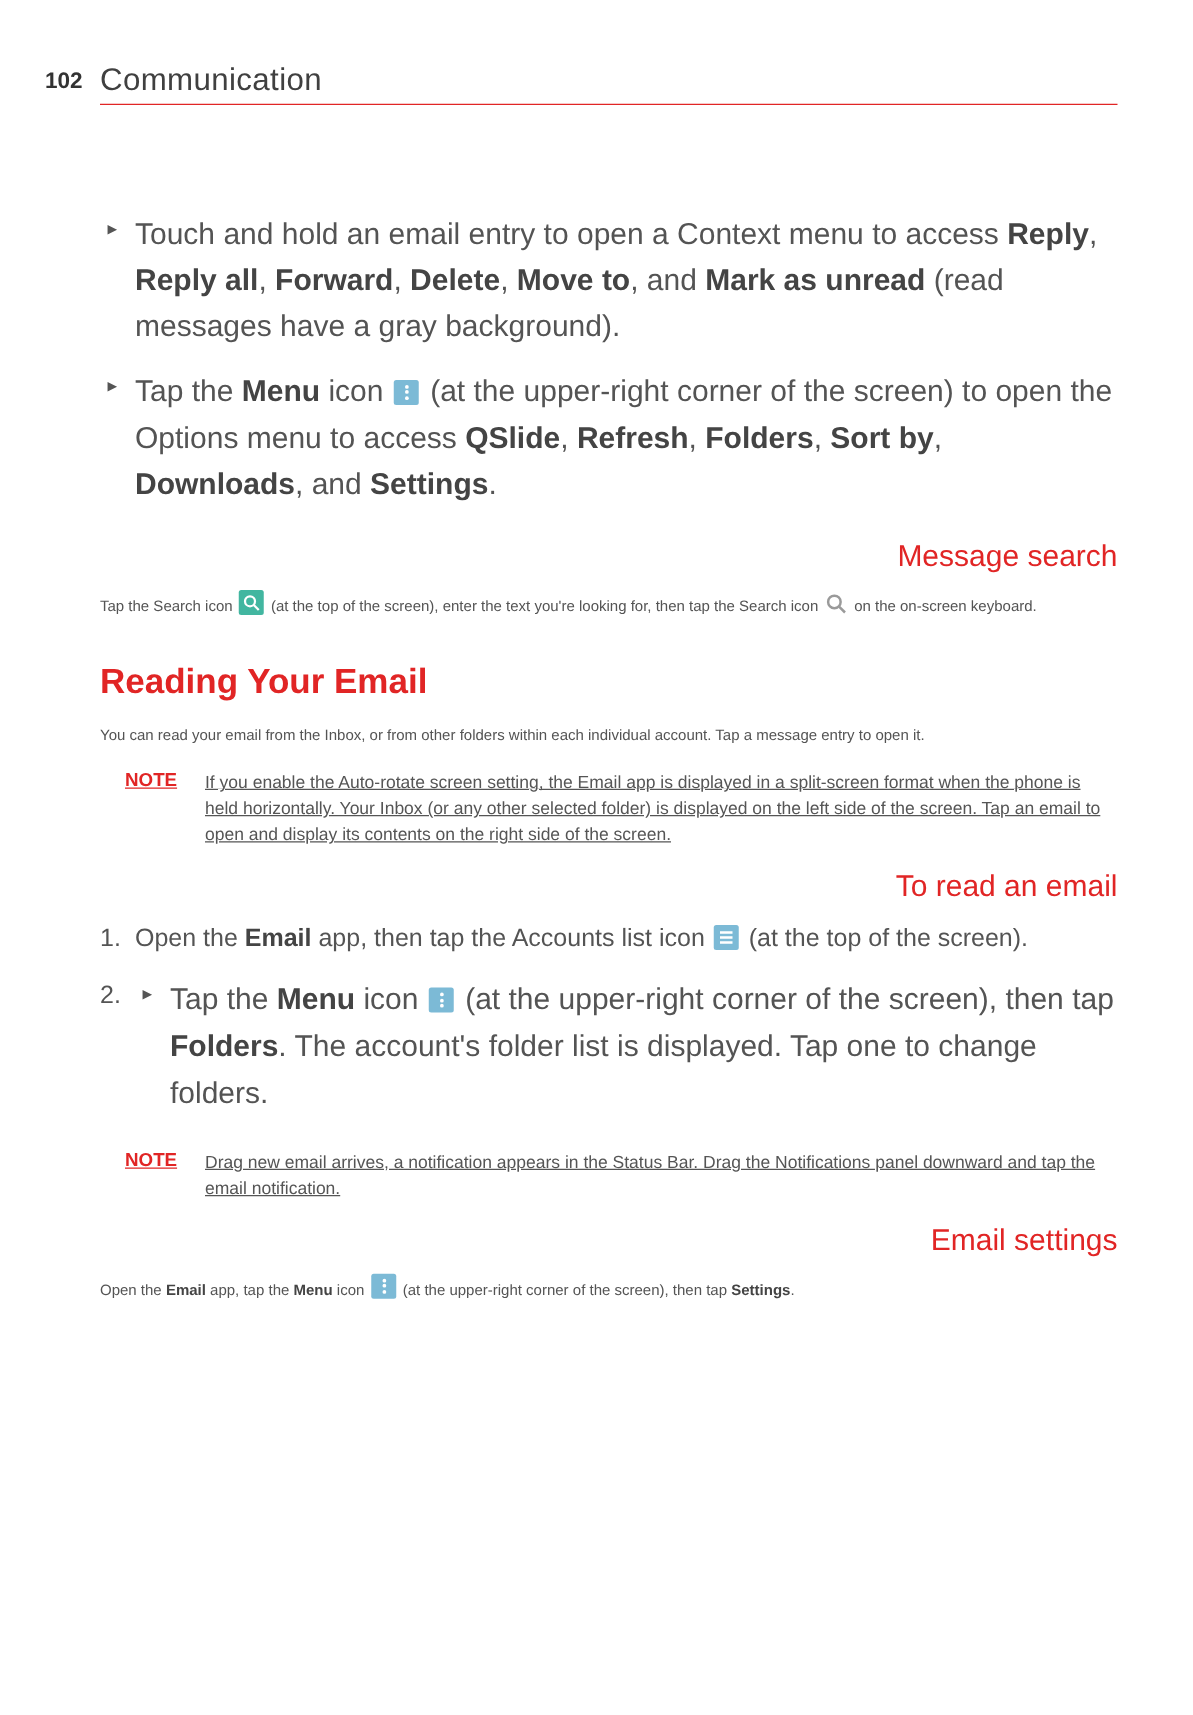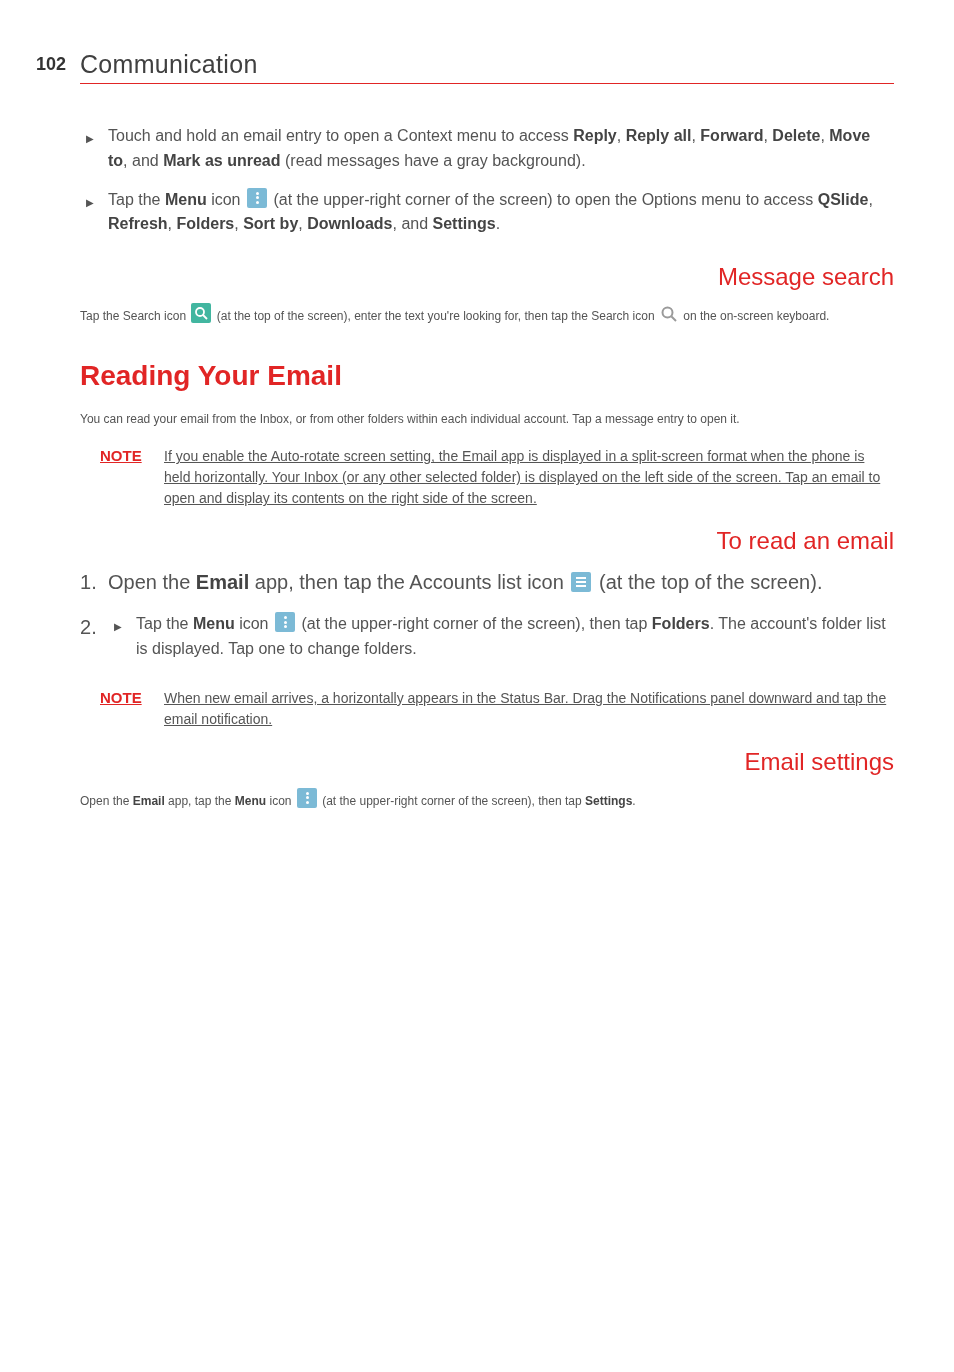--- a/index.html
+++ b/index.html
@@ -13,21 +13,21 @@
     color: #545454;
     font-weight: 300;
     padding: 50px 60px 40px 80px;
     box-sizing: border-box;
   }
   .page-header {
     display: flex;
     align-items: center;
     border-bottom: 1.5px solid #e12525;
     padding-bottom: 4px;
-    margin-bottom: 40px;
+    margin-bottom: 85px;
   }
   .page-number {
     font-size: 18px;
     font-weight: 600;
     color: #333;
     width: 44px;
     margin-left: -44px;
     text-align: left;
   }
   .chapter-title {
@@ -37,21 +37,21 @@
     letter-spacing: 0.3px;
   }
   ul.bullets {
     list-style: none;
     padding: 0;
     margin: 0 0 26px 0;
   }
   ul.bullets > li {
     position: relative;
     padding-left: 28px;
-    font-size: 16px;
+    font-size: 24px;
     line-height: 1.55;
     margin-bottom: 14px;
     color: #545454;
   }
   ul.bullets > li::before {
     content: "▶";
     position: absolute;
     left: 6px;
     top: 7px;
     font-size: 10px;
@@ -217,19 +217,19 @@
   <li>
     <ul class="bullets" style="margin-top:14px;">
       <li>
         <span>Tap the </span><b>Menu</b><span> icon </span><span class="ico-box ico-menu"><span></span></span><span> (at the upper-right corner of the screen), then tap </span><b>Folders</b><span>. The account's folder list is displayed. Tap one to change folders.</span>
       </li>
     </ul>
   </li>
 </ol>
 <div class="note-row">
   <div class="note-label">NOTE</div>
-  <div class="note-body">When new email arrives, a horizontally appears in the Status Bar. Drag the Notifications panel downward and tap the email notification.</div>
+  <div class="note-body">Drag new email arrives, a notification appears in the Status Bar. Drag the Notifications panel downward and tap the email notification.</div>
 </div>
 
 <div class="sec-h3">Email settings</div>
 <p class="body">
   <span>Open the </span><b>Email</b><span> app, tap the </span><b>Menu</b><span> icon </span><span class="ico-box ico-menu"><span></span></span><span> (at the upper-right corner of the screen), then tap </span><b>Settings</b><span>.</span>
 </p>
 
 </body></html>

